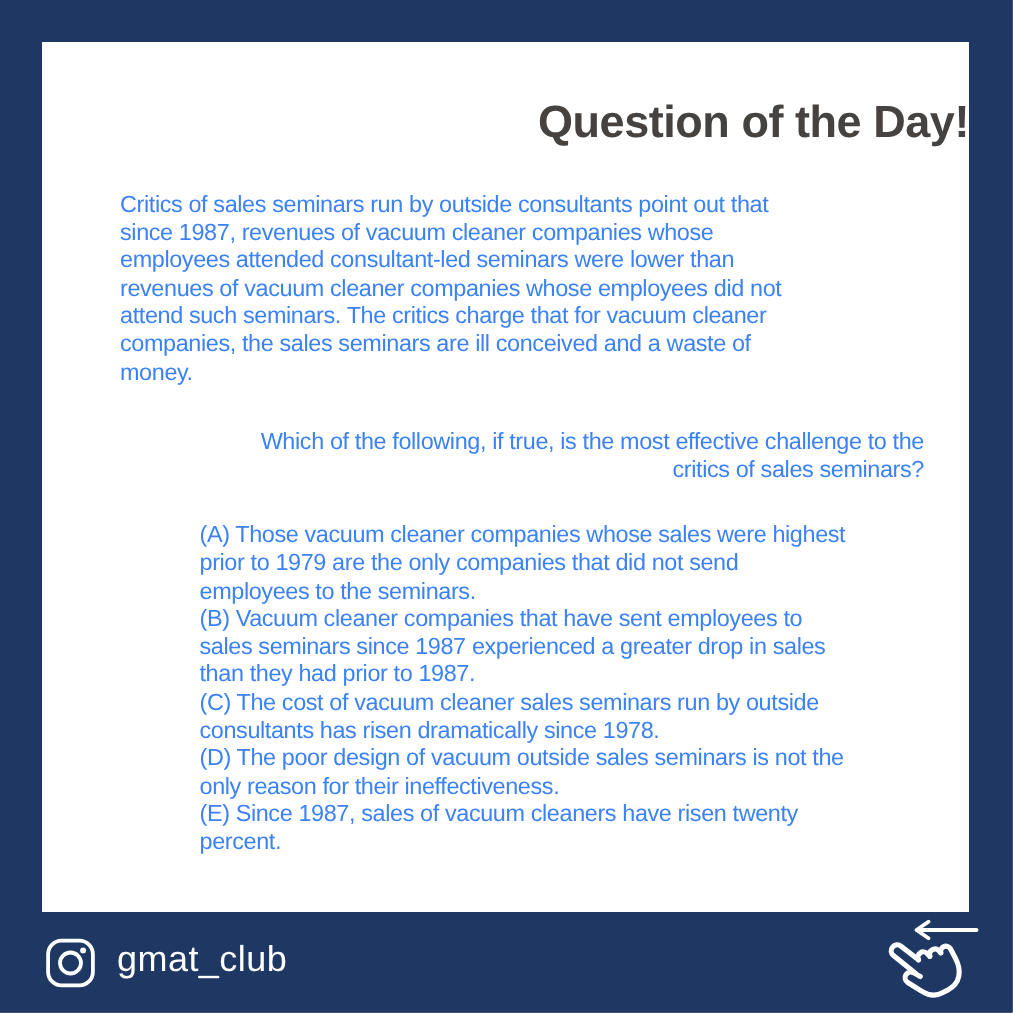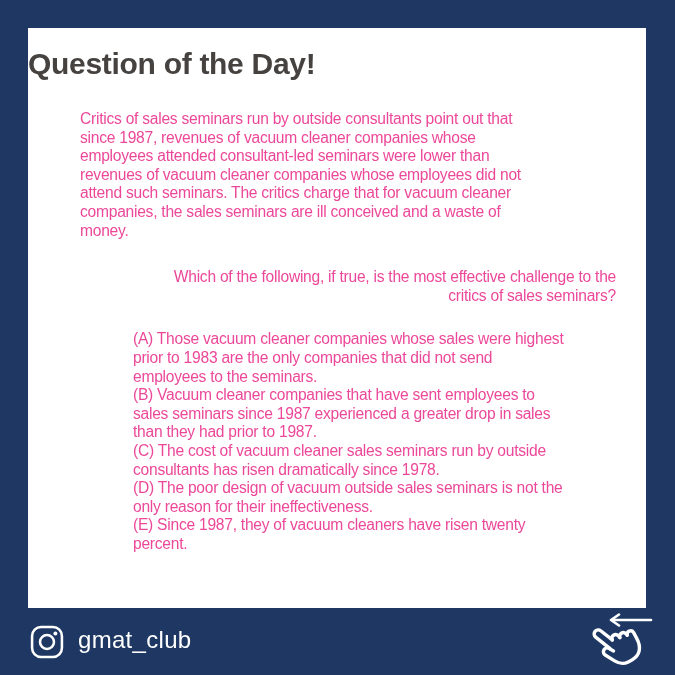--- a/index.html
+++ b/index.html
@@ -14,31 +14,31 @@
   }
   .card {
     position: absolute;
     left: 28px;
     top: 28px;
     width: 618px;
     height: 580px;
     background: #ffffff;
   }
   .title {
-    margin-top: 16px;
-    text-align: left;
+    margin-top: 34px;
+    text-align: right;
     font-size: 30px;
     font-weight: bold;
     letter-spacing: -0.3px;
     color: #464240;
     line-height: 40px;
   }
   .stimulus, .prompt, .option {
     white-space: pre-line;
-    color: #ec4899;
+    color: #3b82f6;
     font-size: 15.6px;
     line-height: 18.6px;
     letter-spacing: -0.25px;
   }
   .stimulus {
     margin: 26px 30px 0 52px;
   }
   .prompt {
     margin: 28px 30px 0 52px;
     text-align: right;
@@ -91,30 +91,30 @@
 revenues of vacuum cleaner companies whose employees did not
 attend such seminars. The critics charge that for vacuum cleaner
 companies, the sales seminars are ill conceived and a waste of
 money.</p>
 
     <p class="prompt">Which of the following, if true, is the most effective challenge to the
 critics of sales seminars?</p>
 
     <div class="options">
       <p class="option">(A) Those vacuum cleaner companies whose sales were highest
-prior to 1983 are the only companies that did not send
+prior to 1979 are the only companies that did not send
 employees to the seminars.</p>
       <p class="option">(B) Vacuum cleaner companies that have sent employees to
 sales seminars since 1987 experienced a greater drop in sales
 than they had prior to 1987.</p>
       <p class="option">(C) The cost of vacuum cleaner sales seminars run by outside
 consultants has risen dramatically since 1978.</p>
       <p class="option">(D) The poor design of vacuum outside sales seminars is not the
 only reason for their ineffectiveness.</p>
-      <p class="option">(E) Since 1987, they of vacuum cleaners have risen twenty
+      <p class="option">(E) Since 1987, sales of vacuum cleaners have risen twenty
 percent.</p>
     </div>
   </div>
 
   <div class="footer-bar">
     <svg class="insta-icon" width="34" height="34" viewBox="0 0 36 36" fill="none">
       <rect x="2.2" y="2.2" width="31.6" height="31.6" rx="9.5" stroke="#ffffff" stroke-width="2.7"></rect>
       <circle cx="18" cy="18" r="7.4" stroke="#ffffff" stroke-width="2.7"></circle>
       <circle cx="26.9" cy="9.1" r="2.1" fill="#ffffff"></circle>
     </svg>

